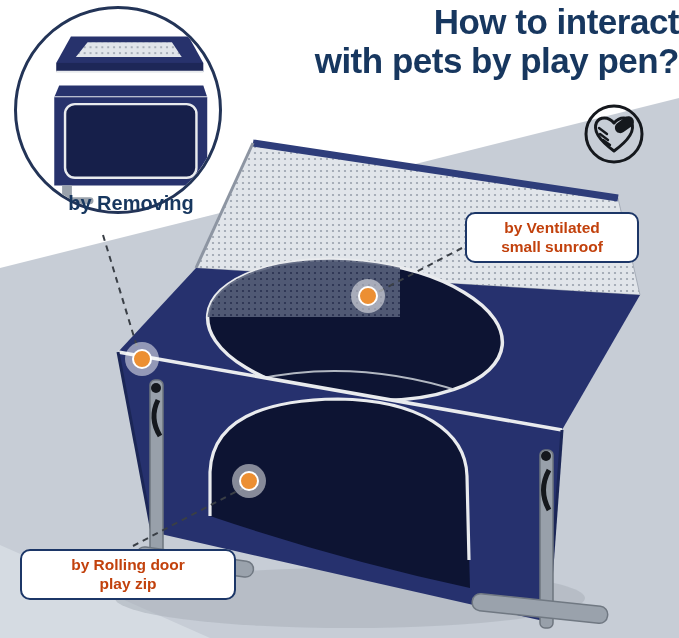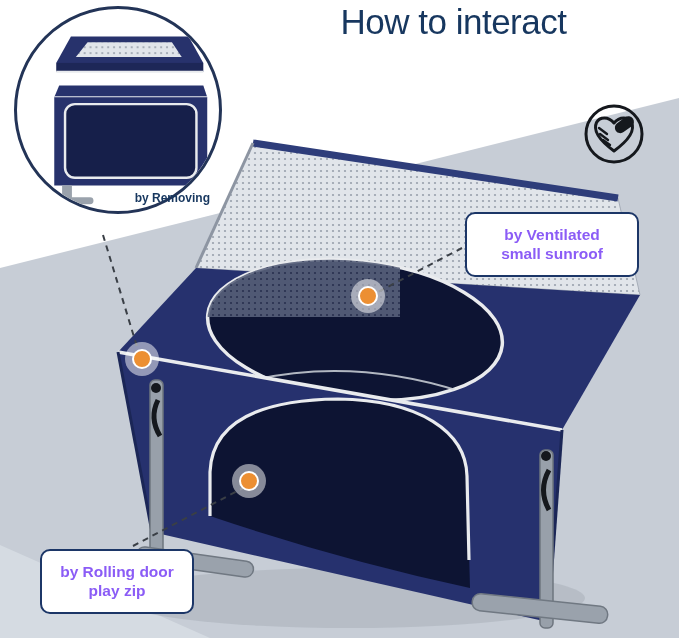--- a/index.html
+++ b/index.html
@@ -3,38 +3,38 @@
 <meta charset="utf-8">
 <style>
   html,body{margin:0;padding:0;background:#ffffff;}
   #stage{
     position:relative;width:679px;height:638px;overflow:hidden;
     background:#ffffff;font-family:"Liberation Sans",sans-serif;
   }
   #scene{position:absolute;left:0;top:0;width:679px;height:638px;z-index:1;}
   .heading{
     position:absolute;left:228px;top:2px;width:451px;z-index:4;
-    text-align:center;color:#17375f;font-weight:400;
+    text-align:right;color:#17375f;font-weight:700;
     font-size:35px;line-height:1.12;letter-spacing:-0.5px;
   }
   .inset-circle{
     position:absolute;left:14px;top:6px;width:208px;height:208px;z-index:3;
     border:3px solid #233457;border-radius:50%;background:#ffffff;overflow:hidden;
     box-sizing:border-box;
   }
   .inset-circle svg{position:absolute;left:0;top:0;}
   .callout-text{
     position:absolute;z-index:4;color:#17375f;font-weight:800;
-    text-align:right;font-size:12px;line-height:1.25;
+    text-align:center;font-size:20px;line-height:1.25;
   }
   .callout-box{
-    position:absolute;z-index:4;color:#8b5cf6;font-weight:800;
+    position:absolute;z-index:4;color:#c2410c;font-weight:800;
     text-align:center;font-size:15.5px;line-height:1.25;
     background:#ffffff;border:2px solid #1c3667;border-radius:10px;
-    padding:11px 10px;box-sizing:border-box;
+    padding:4px 10px;box-sizing:border-box;
   }
   .hand-heart{position:absolute;left:583px;top:103px;width:62px;height:62px;z-index:4;}
 </style>
 </head>
 <body>
 
 <div id="stage">
 
   <svg id="scene" viewBox="0 0 679 638" aria-hidden="true">
     <defs>
@@ -139,20 +139,21 @@
         <rect x="46" y="180" width="10" height="14" fill="#9aa2ac"></rect>
         <rect x="176" y="180" width="10" height="14" fill="#9aa2ac"></rect>
         <rect x="36" y="192" width="42" height="7" rx="3.5" fill="#9aa2ac"></rect>
         <rect x="158" y="192" width="42" height="7" rx="3.5" fill="#9aa2ac"></rect>
       </g>
     </svg>
   </div>
 
   <div class="heading">
     <div>How to interact</div>
+    <div>with pets by play pen?</div>
   </div>
 
   <svg class="hand-heart" viewBox="0 0 62 62" aria-hidden="true">
     <circle cx="31" cy="31" r="28" fill="none" stroke="#15181d" stroke-width="3"></circle>
     <path d="M31,48 C16,37 10,27 13.5,19.5 C16.5,13.5 25.5,13 31,20 C36.5,13 45.5,13.5 48.5,19.5 C52,27 46,37 31,48 Z" fill="none" stroke="#15181d" stroke-width="3" stroke-linejoin="round"></path>
     <rect x="31" y="16.5" width="21" height="11" rx="5.5" fill="#15181d" transform="rotate(-36 41 22)"></rect>
     <g stroke="#15181d" stroke-width="2.4" stroke-linecap="round">
       <line x1="16" y1="25" x2="24" y2="31"></line>
       <line x1="17" y1="31" x2="25" y2="37"></line>
       <line x1="20" y1="37" x2="27" y2="42"></line>
@@ -161,18 +162,18 @@
 
   <div class="callout-text" style="left:52px;top:191px;width:158px;">
     <div>by Removing</div>
   </div>
 
   <div class="callout-box" style="left:465px;top:212px;width:174px;">
     <div>by Ventilated</div>
     <div>small sunroof</div>
   </div>
 
-  <div class="callout-box" style="left:40px;top:549px;width:154px;">
+  <div class="callout-box" style="left:20px;top:549px;width:216px;">
     <div>by Rolling door</div>
     <div>play zip</div>
   </div>
 
 </div>
 
 </body></html>

